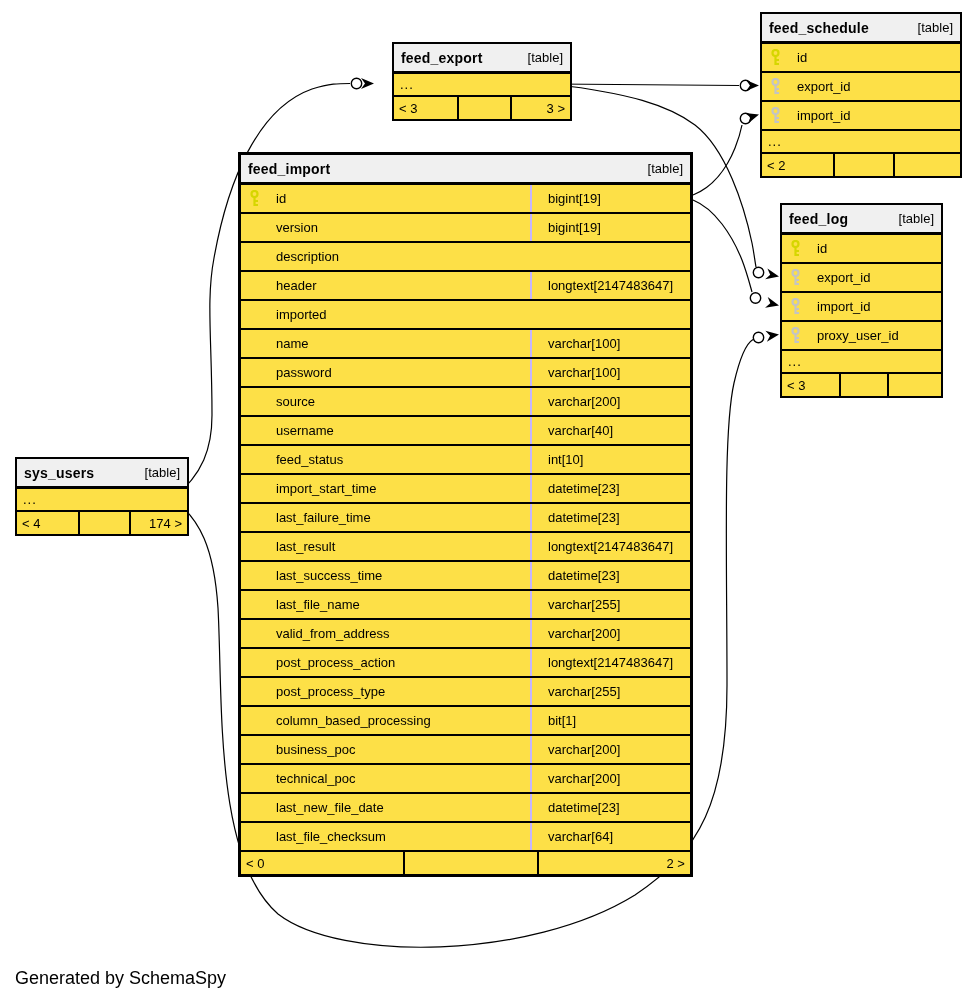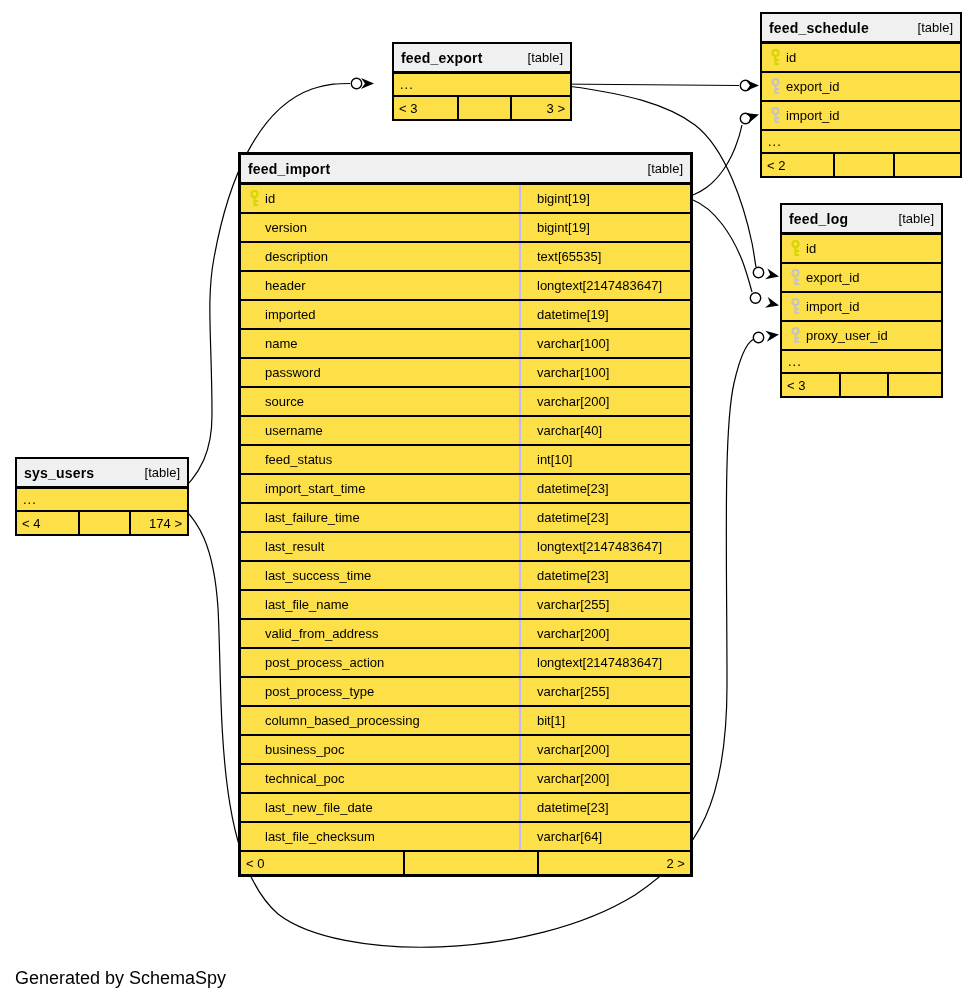--- a/index.html
+++ b/index.html
@@ -7,21 +7,21 @@
           font-family:"Liberation Sans",sans-serif;color:#000;overflow:hidden;}
   svg.rels{position:absolute;left:0;top:0;}
   .tbl{position:absolute;border:2px solid #000;background:#fde047;box-sizing:border-box;}
   .tbl.main{border-width:3px;}
   .tbl-head{height:27px;background:#f0f0f0;display:flex;align-items:center;
             justify-content:space-between;padding:0 7px;border-bottom:1px solid #000;}
   .tname{font-weight:bold;font-size:14px;letter-spacing:.2px;}
   .ttag{font-size:13px;}
   .row{height:27px;border-top:2px solid #000;display:flex;align-items:center;font-size:13px;}
   .keycell{flex:0 0 24px;padding-left:8px;display:flex;align-items:center;box-sizing:border-box;}
-  .namecell{white-space:nowrap;overflow:hidden;}
+  .namecell{white-space:nowrap;overflow:hidden;margin-left:11px;}
   .main .namecell{flex:0 0 254px;}
   .typecell{flex:1;align-self:stretch;display:flex;align-items:center;
             border-left:2px solid #c4b5fd;padding-left:16px;white-space:nowrap;}
   .dots{height:21px;border-top:2px solid #000;display:flex;align-items:center;
         padding:0 6px;font-size:13px;letter-spacing:1px;}
   .foot{height:22px;border-top:2px solid #000;display:flex;font-size:13px;}
   .fc{display:flex;align-items:center;padding:0 5px;box-sizing:border-box;}
   .fc.c1{width:36%;}
   .fc.c2{width:30%;border-left:2px solid #000;}
   .fc.c3{width:34%;border-left:2px solid #000;justify-content:flex-end;}
@@ -131,31 +131,29 @@
           <span class="typecell">bigint[19]</span>
         </div>
         <div class="row">
           <span class="keycell"></span>
           <span class="namecell">version</span>
           <span class="typecell">bigint[19]</span>
         </div>
         <div class="row">
           <span class="keycell"></span>
           <span class="namecell">description</span>
-          <span class="typecell">text[65535]</span>
         </div>
         <div class="row">
           <span class="keycell"></span>
           <span class="namecell">header</span>
           <span class="typecell">longtext[2147483647]</span>
         </div>
         <div class="row">
           <span class="keycell"></span>
           <span class="namecell">imported</span>
-          <span class="typecell">datetime[19]</span>
         </div>
         <div class="row">
           <span class="keycell"></span>
           <span class="namecell">name</span>
           <span class="typecell">varchar[100]</span>
         </div>
         <div class="row">
           <span class="keycell"></span>
           <span class="namecell">password</span>
           <span class="typecell">varchar[100]</span>

